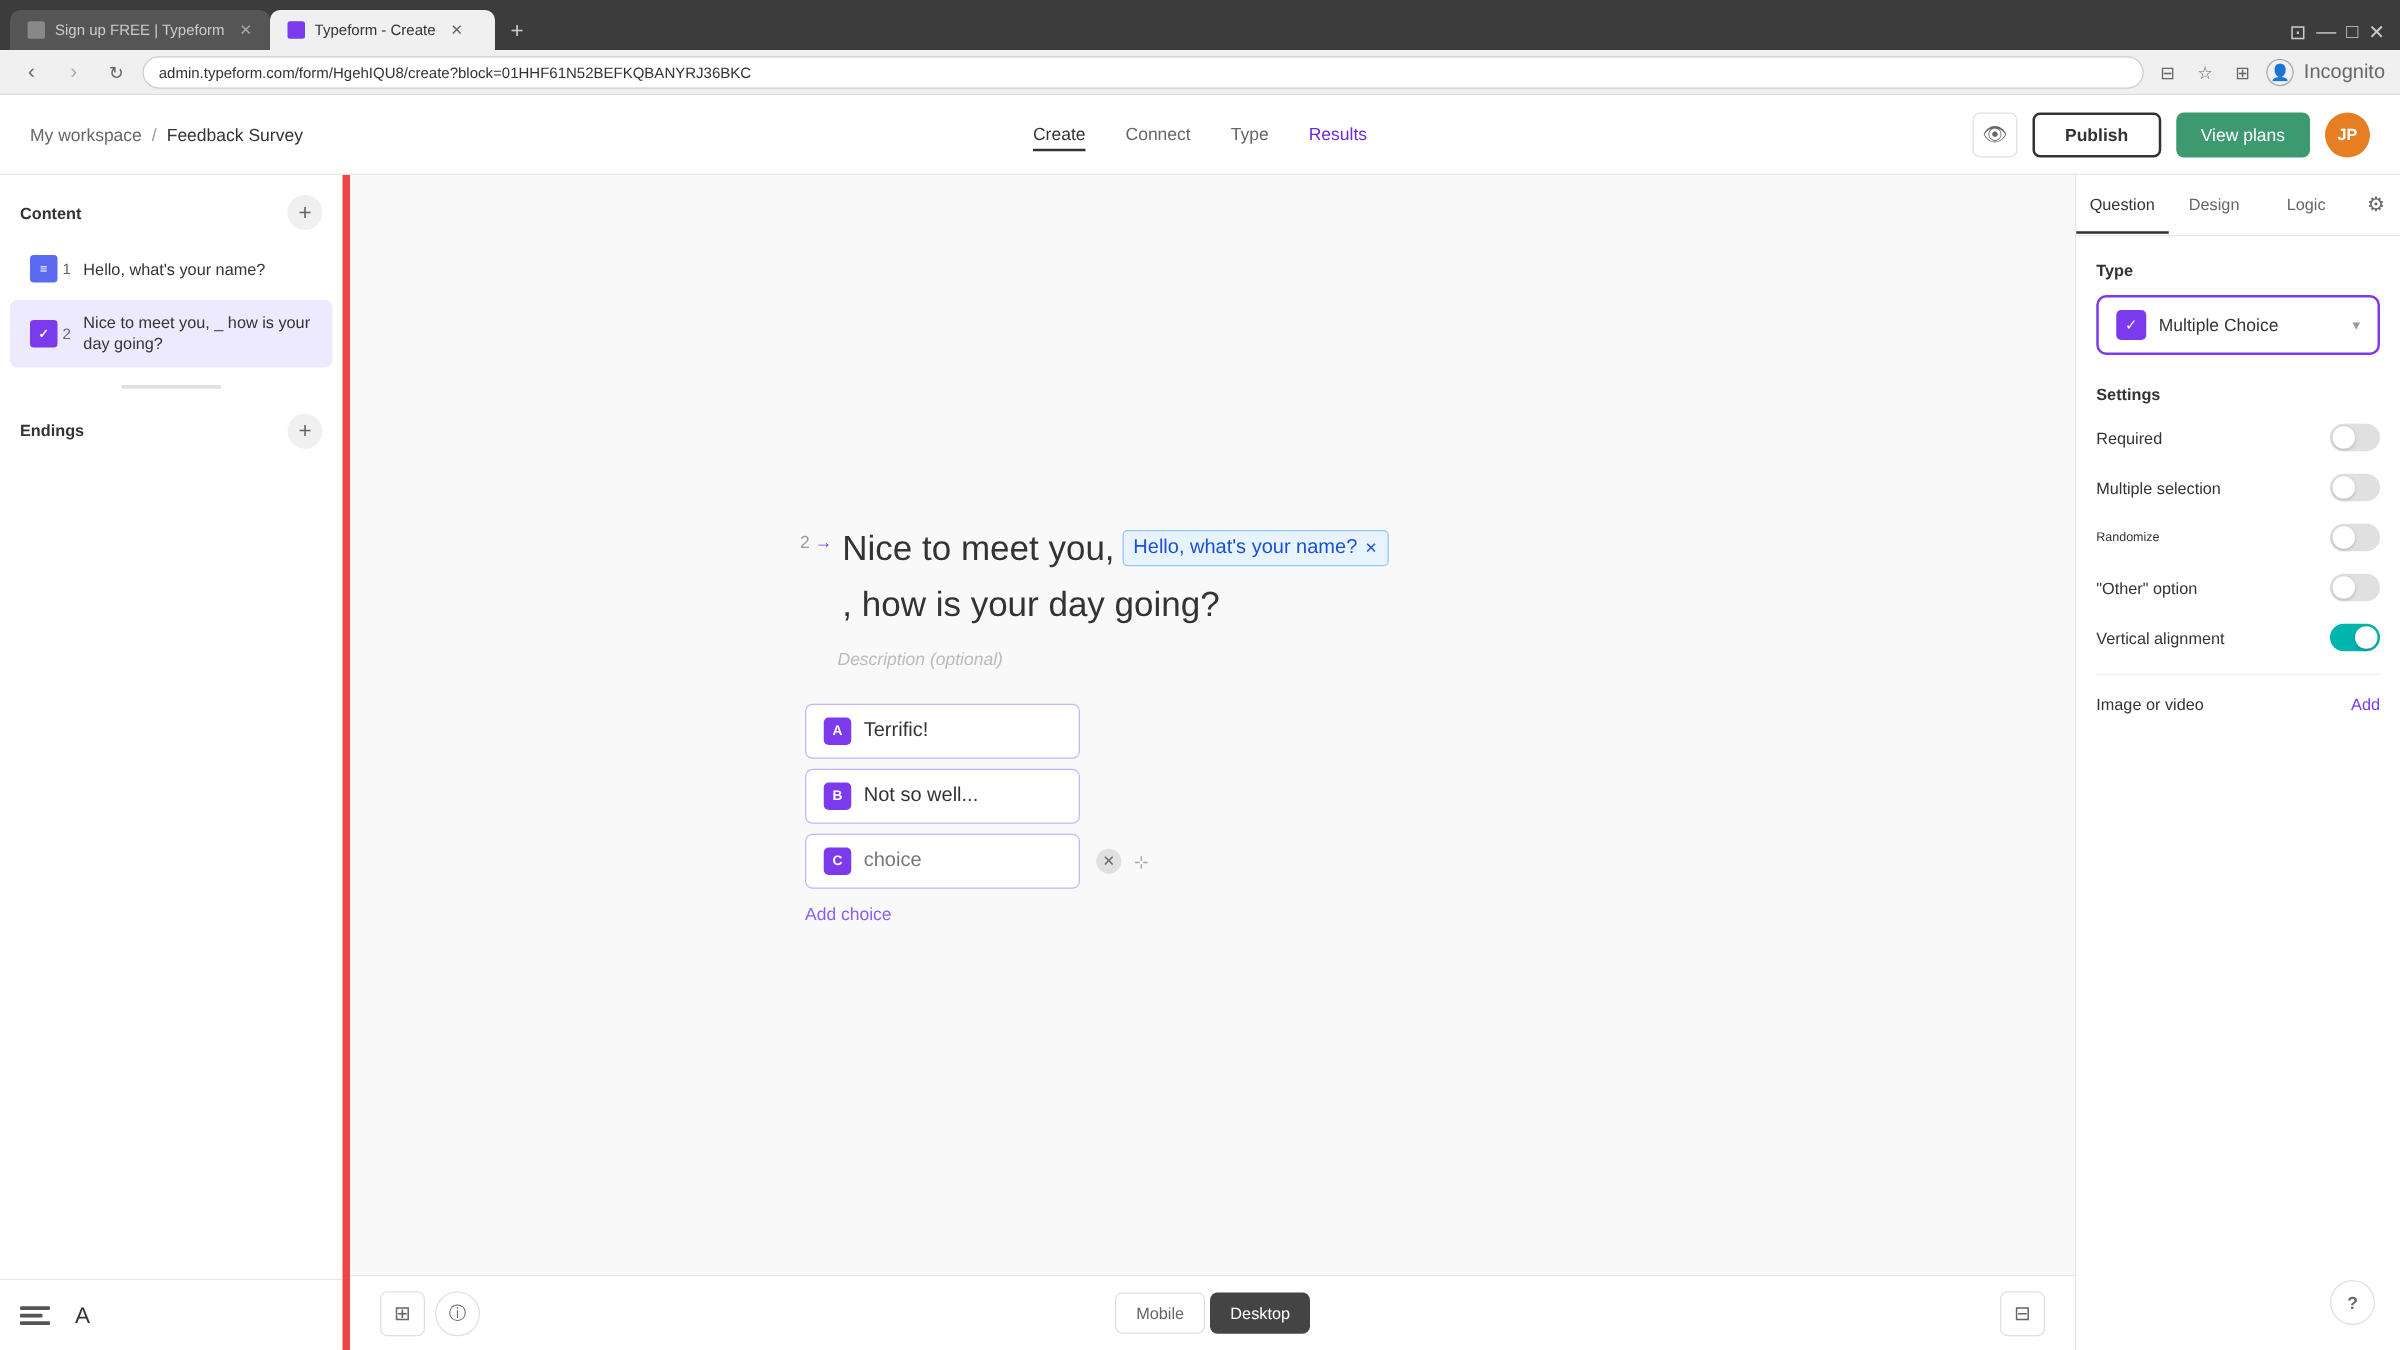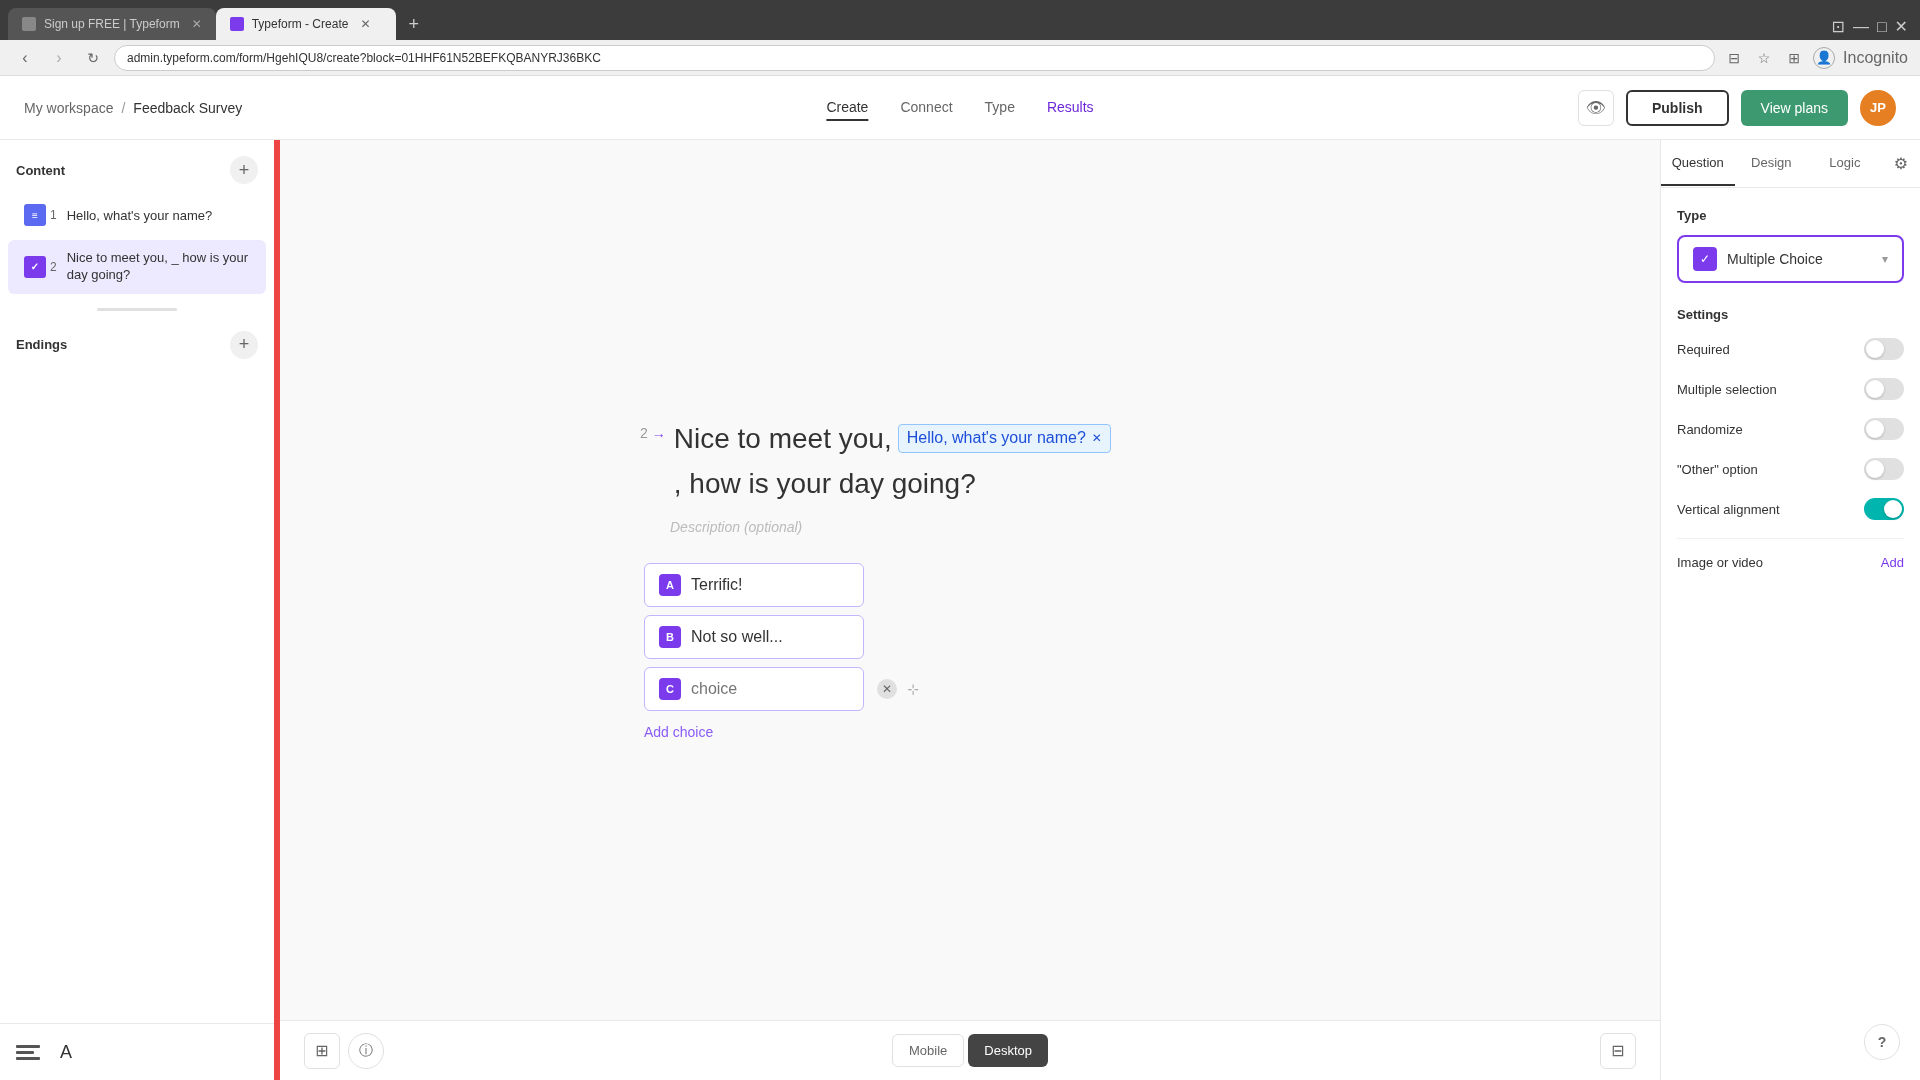--- a/index.html
+++ b/index.html
@@ -212,21 +212,21 @@
         </div>
 
         <div style="display:flex;align-items:center;justify-content:space-between;margin-bottom:18px;">
           <span style="font-size:13px;color:#333;">Multiple selection</span>
           <div style="width:40px;height:22px;border-radius:11px;cursor:pointer;position:relative;background:#e0e0e0;">
             <div style="width:18px;height:18px;background:#fff;border-radius:50%;position:absolute;top:2px;left:2px;box-shadow:0 1px 3px rgba(0,0,0,0.2);"></div>
           </div>
         </div>
 
         <div style="display:flex;align-items:center;justify-content:space-between;margin-bottom:18px;">
-          <span style="font-size:13px;color:#333;">Randomize</span>
+          <span style="font-size:10px;color:#333;">Randomize</span>
           <div style="width:40px;height:22px;border-radius:11px;cursor:pointer;position:relative;background:#e0e0e0;">
             <div style="width:18px;height:18px;background:#fff;border-radius:50%;position:absolute;top:2px;left:2px;box-shadow:0 1px 3px rgba(0,0,0,0.2);"></div>
           </div>
         </div>
 
         <div style="display:flex;align-items:center;justify-content:space-between;margin-bottom:18px;">
           <span style="font-size:13px;color:#333;">"Other" option</span>
           <div style="width:40px;height:22px;border-radius:11px;cursor:pointer;position:relative;background:#e0e0e0;">
             <div style="width:18px;height:18px;background:#fff;border-radius:50%;position:absolute;top:2px;left:2px;box-shadow:0 1px 3px rgba(0,0,0,0.2);"></div>
           </div>

